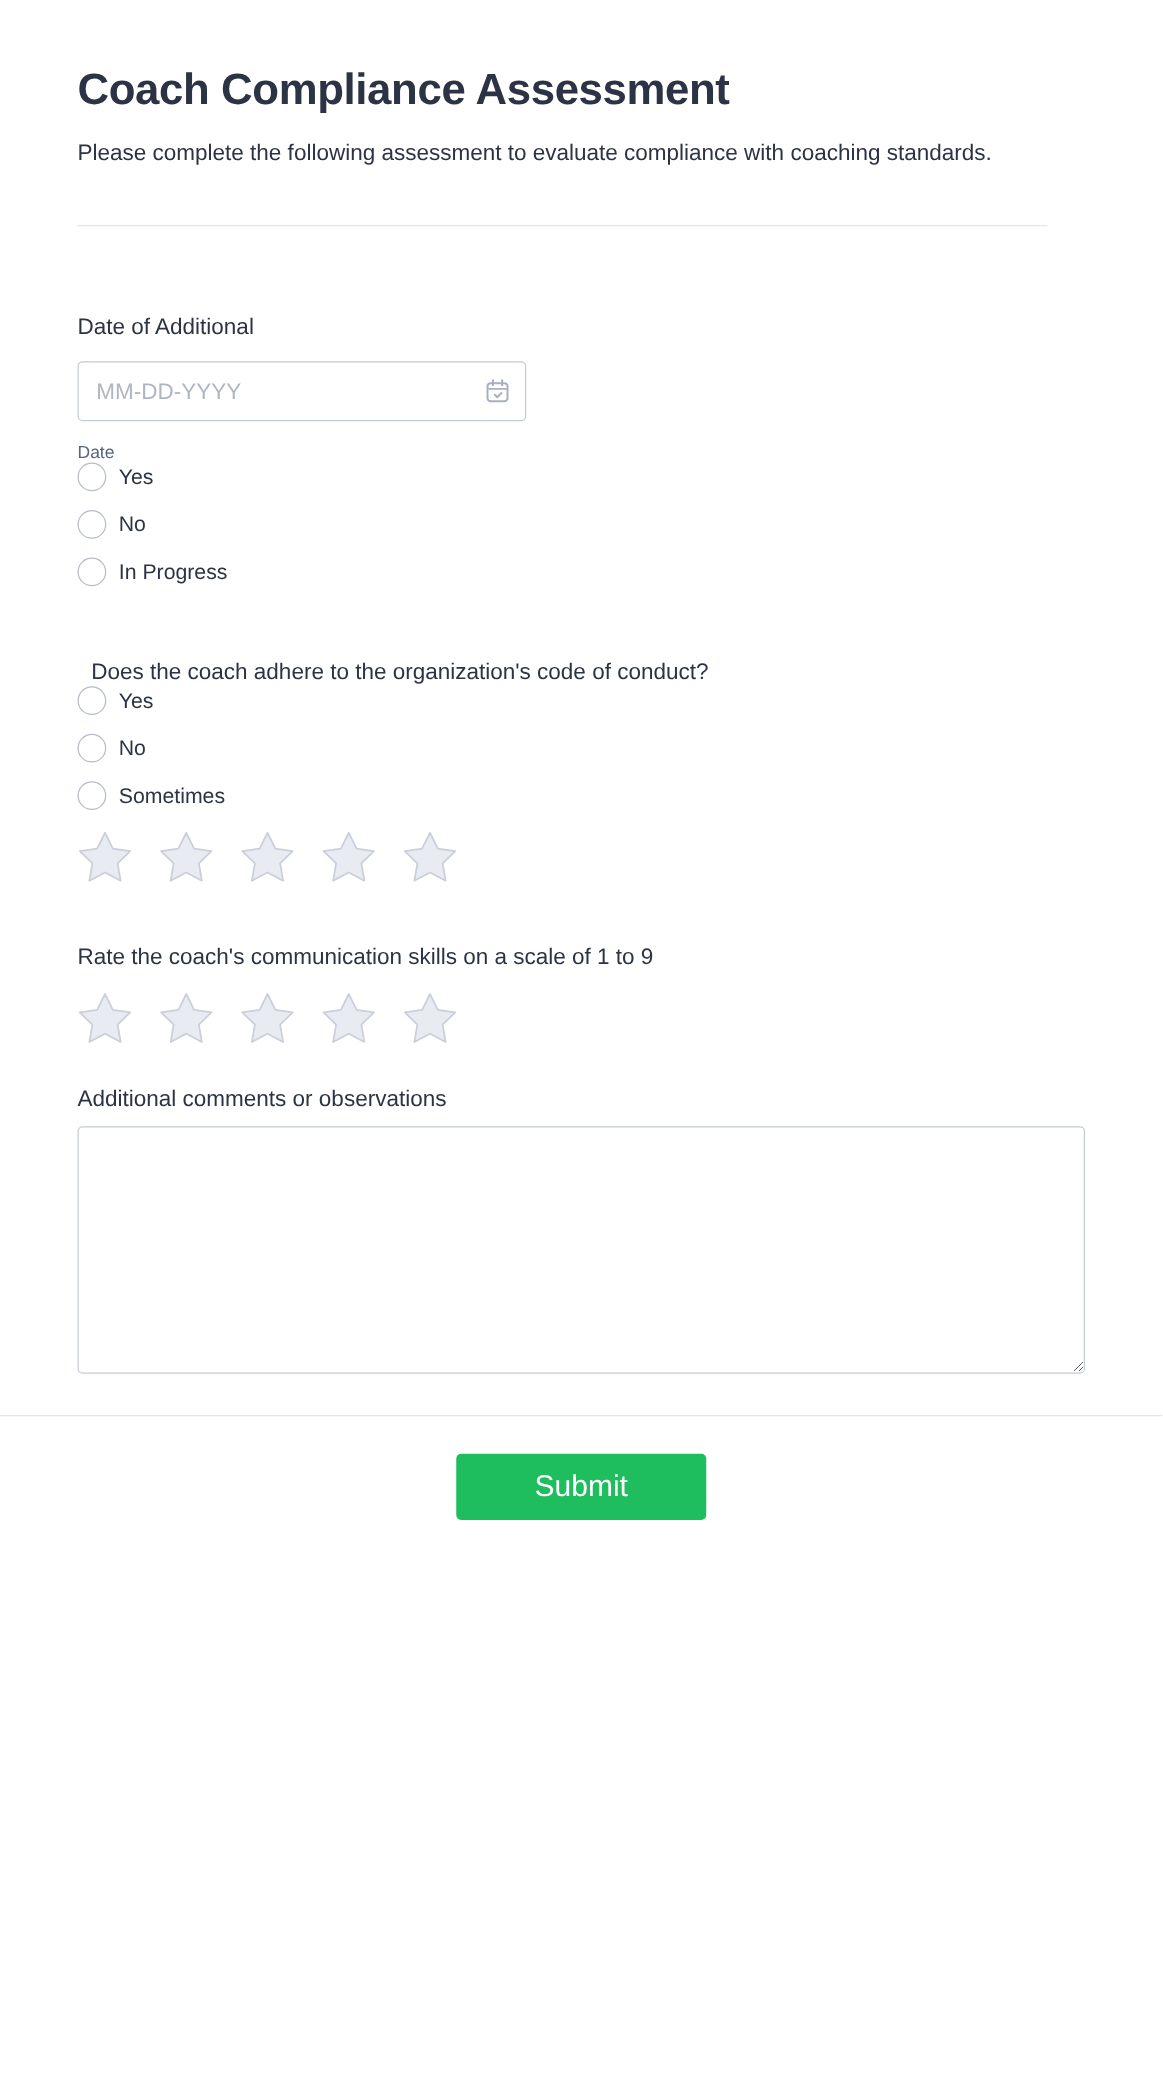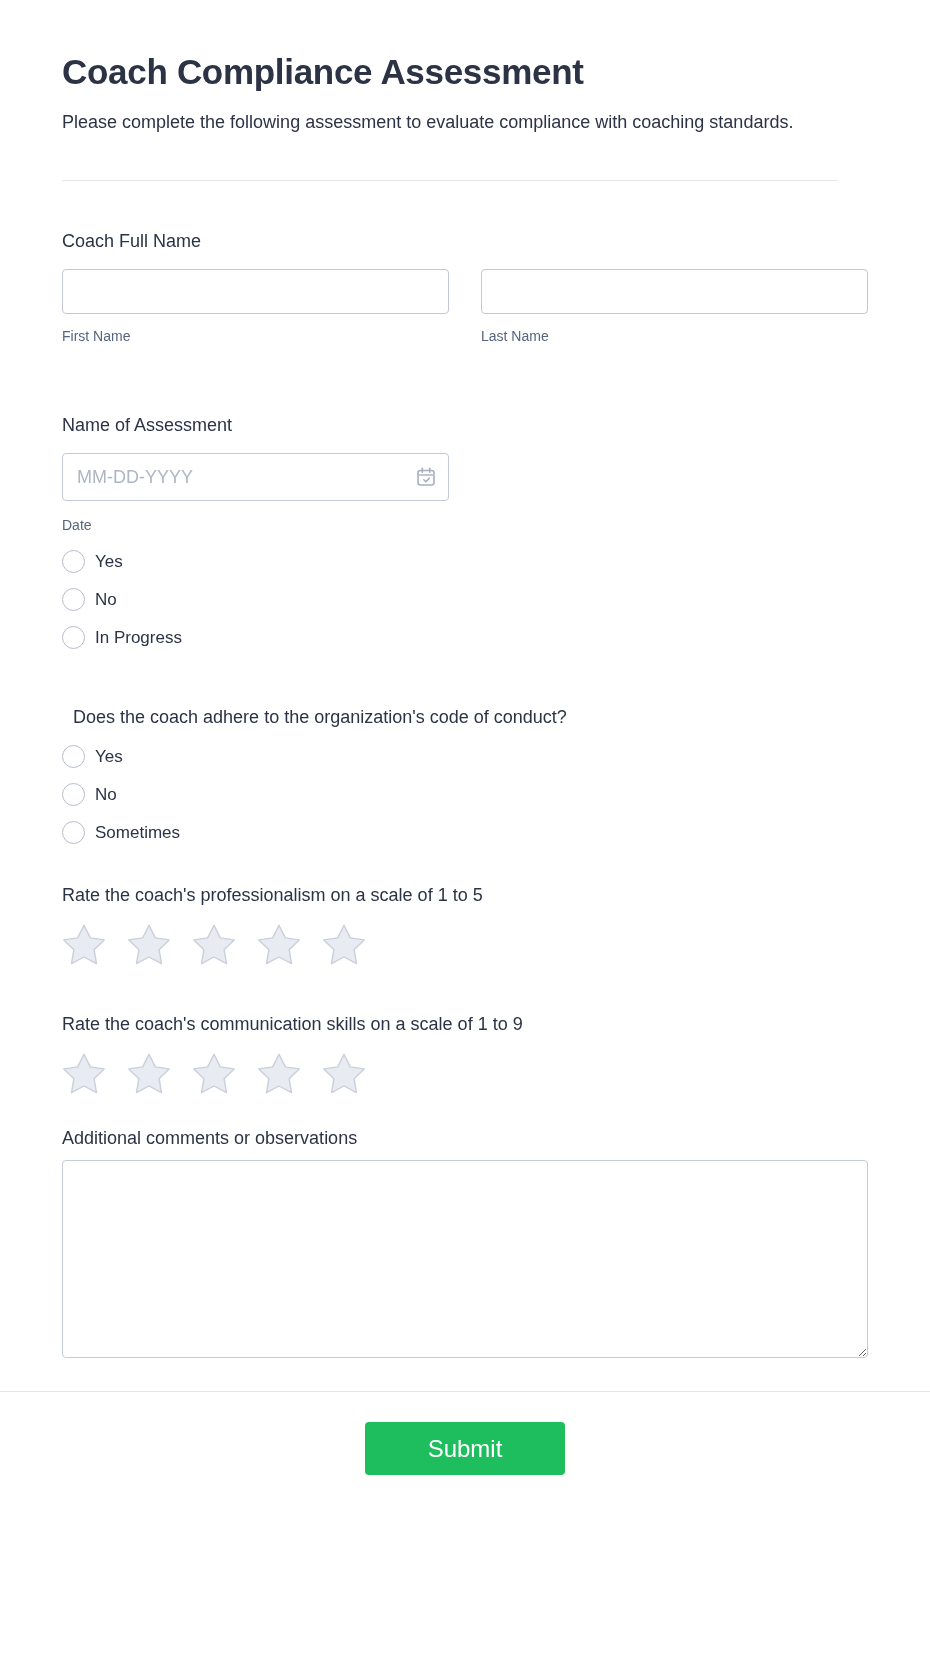--- a/index.html
+++ b/index.html
@@ -76,21 +76,21 @@
     font-size: 18px;
     color: #2C3345;
     font-family: "Liberation Sans", sans-serif;
     outline: none;
   }
   .name-col .sub-label { display: block; margin-top: 14px; }
   
   .field-date .q-label { margin-top: 68px; }
   .date-wrap {
     position: relative;
-    width: 387px;
+    width: 359px;
     margin-top: 16px;
   }
   .date-input {
     box-sizing: border-box;
     width: 100%;
     height: 48px;
     border: 1px solid #C3CAD8;
     border-radius: 4px;
     background: #fff;
     padding: 0 44px 0 14px;
@@ -113,21 +113,21 @@
     cursor: pointer;
     display: flex;
     align-items: center;
     justify-content: center;
   }
   .field-date .sub-label { display: block; margin-top: 16px; }
   
   .field-radio .q-label { display: block; }
   .field-radio-1 .q-label { margin-top: 50px; }
   .field-radio-2 .q-label { margin-top: 56px; margin-left: 11px; }
-  .radio-list { margin-top: 16px; }
+  .radio-list { }
   .radio-row {
     display: flex;
     align-items: center;
     margin-bottom: 15px;
     cursor: pointer;
   }
   .radio-circle {
     box-sizing: border-box;
     width: 23px;
     height: 23px;
@@ -201,36 +201,23 @@
 <div class="form-card">
 
   <div class="form-header">
     <h1 class="form-title">Coach Compliance Assessment</h1>
     <p class="form-subtitle">Please complete the following assessment to evaluate compliance with coaching standards.</p>
     <hr class="header-divider">
   </div>
 
   <div class="form-body">
 
-    <div class="field-name">
-      <div class="q-label">Coach Full Name</div>
-      <div class="name-row">
-        <div class="name-col">
-          <input type="text" class="text-input" style="">
-          <span class="sub-label">First Name</span>
-        </div>
-        <div class="name-col">
-          <input type="text" class="text-input" style="">
-          <span class="sub-label">Last Name</span>
-        </div>
-      </div>
-    </div>
 
     <div class="field-date">
-      <div class="q-label">Name of Assessment</div>
+      <div class="q-label">Date of Additional</div>
       <div class="date-wrap">
         <input type="text" class="date-input" placeholder="MM-DD-YYYY" style="">
         <button class="calendar-btn">
           <span style="display:flex;">
             <svg width="22" height="22" viewBox="0 0 22 22" fill="none">
               <rect x="3" y="4.5" width="16" height="14.5" rx="2.5" stroke="#A8B0BF" stroke-width="1.6"></rect>
               <line x1="7.3" y1="2.2" x2="7.3" y2="6.2" stroke="#A8B0BF" stroke-width="1.6" stroke-linecap="round"></line>
               <line x1="14.7" y1="2.2" x2="14.7" y2="6.2" stroke="#A8B0BF" stroke-width="1.6" stroke-linecap="round"></line>
               <line x1="3.6" y1="9" x2="18.4" y2="9" stroke="#A8B0BF" stroke-width="1.4"></line>
               <path d="M8.8 13.8 L10.8 15.8 L14.2 12.4" stroke="#A8B0BF" stroke-width="1.6" fill="none" stroke-linecap="round" stroke-linejoin="round"></path>
@@ -270,21 +257,20 @@
           <span class="radio-text">No</span>
         </div>
         <div class="radio-row">
           <span class="radio-circle"></span>
           <span class="radio-text">Sometimes</span>
         </div>
       </div>
     </div>
 
     <div class="field-rating field-rating-1">
-      <span class="q-label">Rate the coach's professionalism on a scale of 1 to 5</span>
       <div class="stars-row">
           <span>
             <svg class="star" width="44" height="42" viewBox="0 0 44 42">
               <path d="M22 2.2 L28.3 14.9 L42.2 16.9 L32.1 26.7 L34.5 40.6 L22 34 L9.5 40.6 L11.9 26.7 L1.8 16.9 L15.7 14.9 Z" fill="#E8EBF1" stroke="#C9CFDB" stroke-width="1.4" stroke-linejoin="round"></path>
             </svg>
           </span>
           <span>
             <svg class="star" width="44" height="42" viewBox="0 0 44 42">
               <path d="M22 2.2 L28.3 14.9 L42.2 16.9 L32.1 26.7 L34.5 40.6 L22 34 L9.5 40.6 L11.9 26.7 L1.8 16.9 L15.7 14.9 Z" fill="#E8EBF1" stroke="#C9CFDB" stroke-width="1.4" stroke-linejoin="round"></path>
             </svg>

